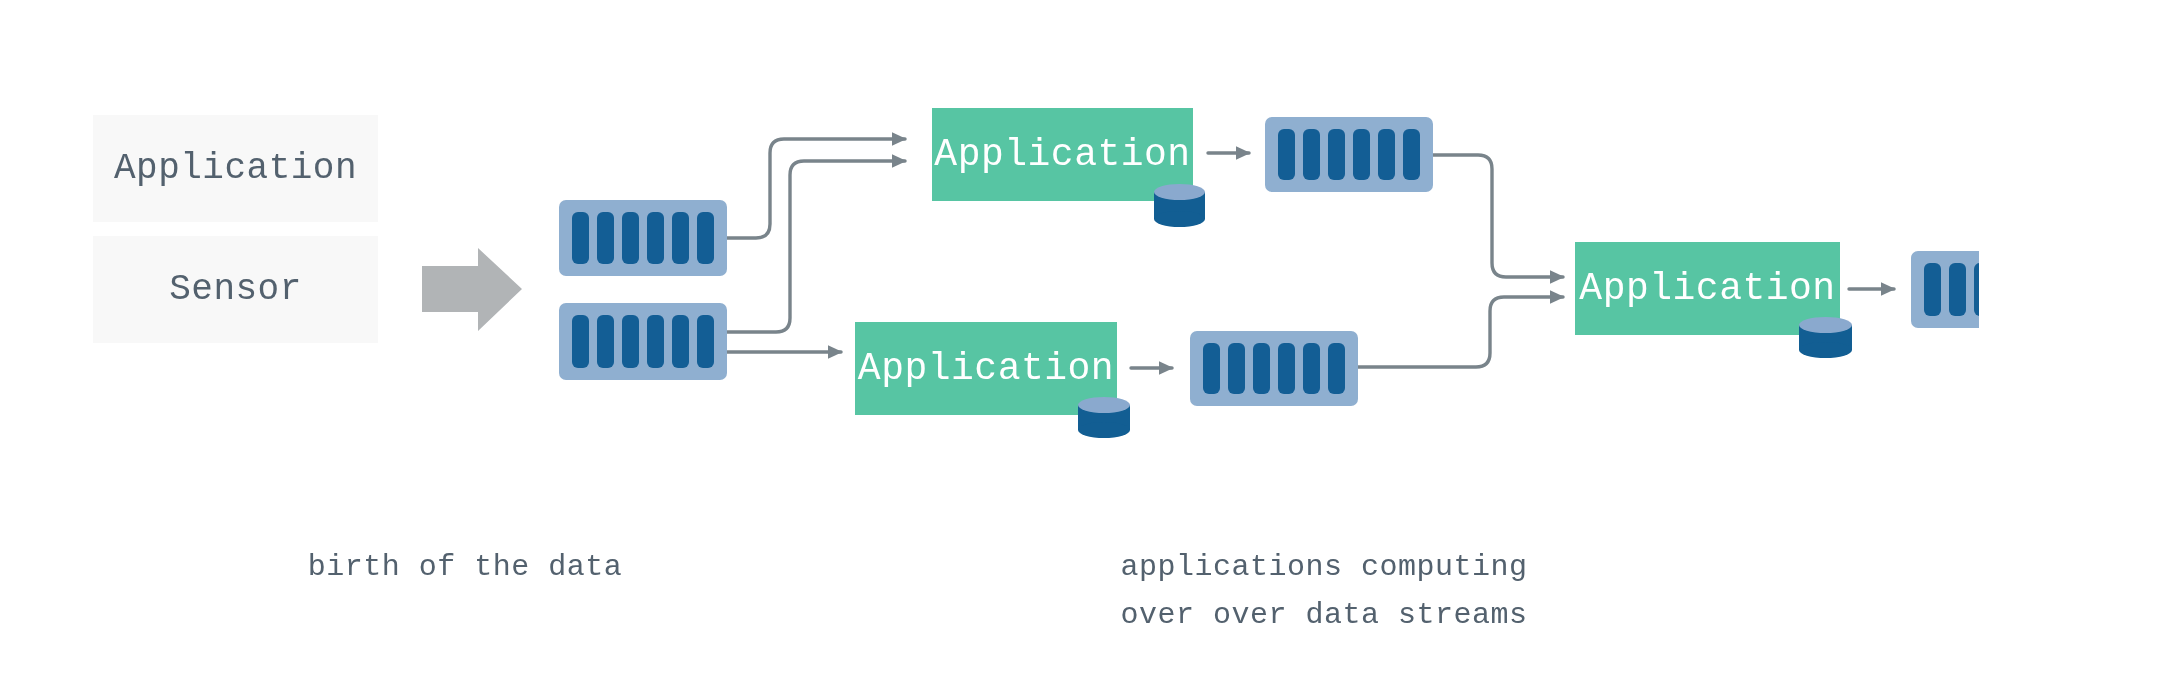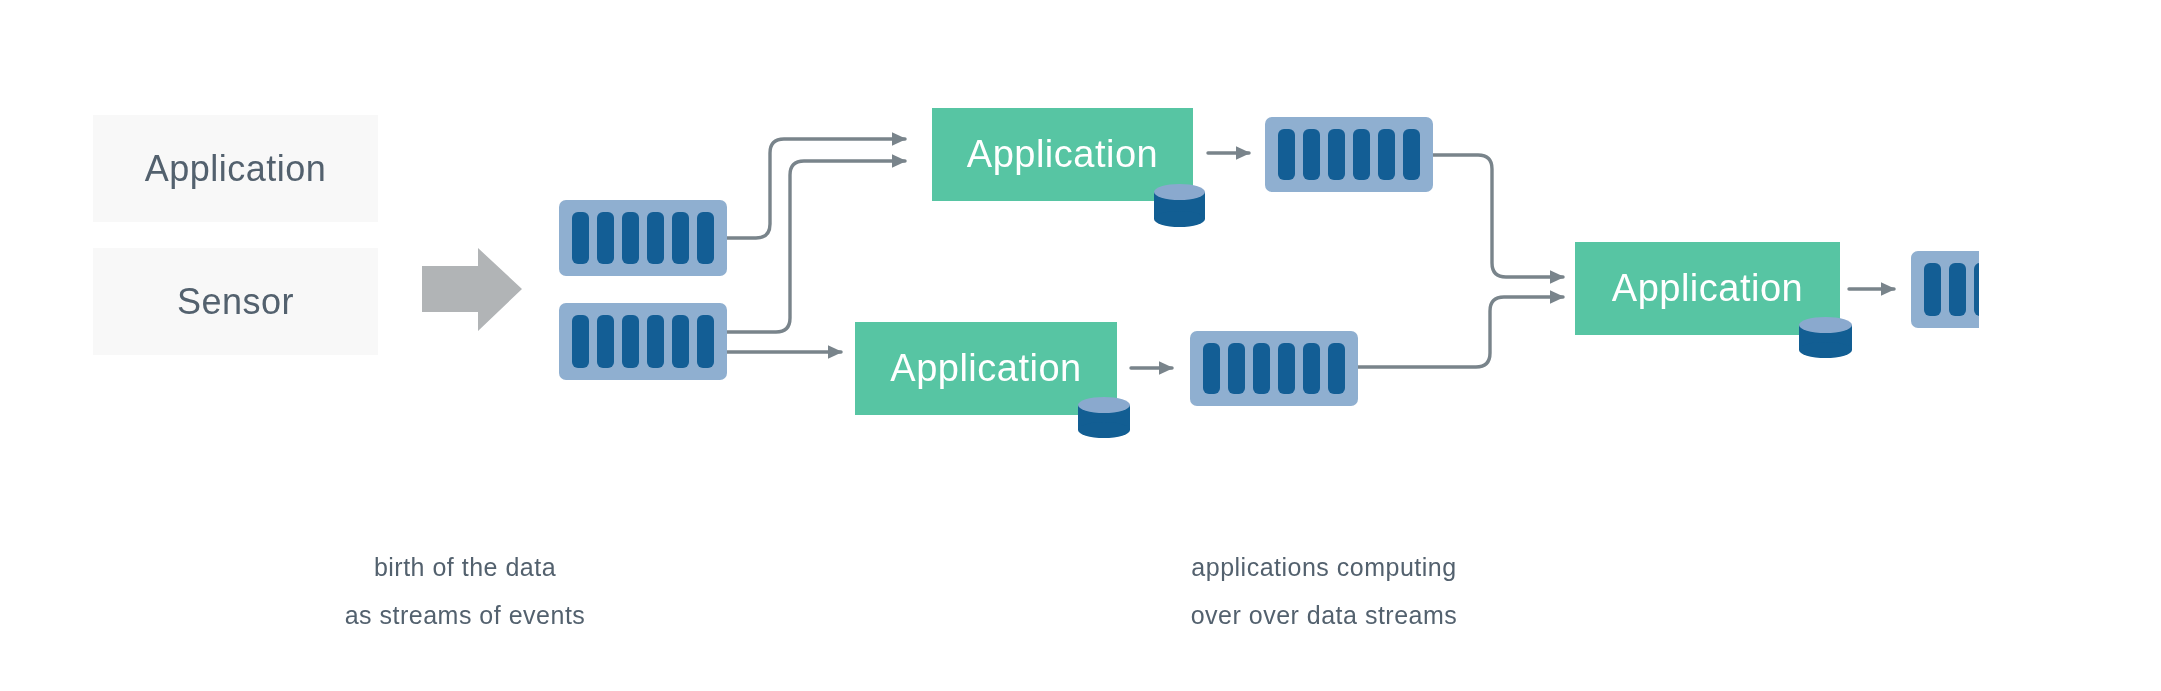--- a/index.html
+++ b/index.html
@@ -12,21 +12,21 @@
     --stream-bar:#135e95;
     --cyl-body:#125e93;
     --cyl-top:#8aa9ce;
     --connector:#79848b;
     --block-arrow:#b1b4b6;
   }
   html,body{margin:0;padding:0;background:var(--page-bg);}
   .canvas{
     position:relative;width:1979px;height:691px;overflow:hidden;
     background:var(--page-bg);
-    font-family:Liberation Sans, sans-serif;
+    font-family:Liberation Mono, monospace;
   }
   .source-box{
     position:absolute;left:93px;width:285px;height:107px;
     background:var(--source-bg);
     display:flex;align-items:center;justify-content:center;
     color:var(--text-slate);font-size:36px;letter-spacing:0.5px;
     z-index:2;
   }
   .app-box{
     position:absolute;height:93px;background:var(--green);
@@ -38,33 +38,33 @@
     position:absolute;background:var(--stream-bg);border-radius:7px;
     display:flex;justify-content:space-between;align-items:stretch;
     padding:12px 13px;box-sizing:border-box;z-index:2;
   }
   .stream .bar{width:17px;border-radius:6px;background:var(--stream-bar);}
   .cyl{position:absolute;z-index:3;}
   .overlay{position:absolute;left:0;top:0;z-index:1;}
   .caption{
     position:absolute;width:620px;top:543px;
     text-align:center;color:var(--text-slate);
-    font-size:25px;line-height:48px;letter-spacing:0.5px;
+    font-size:30px;line-height:48px;letter-spacing:0.5px;
     z-index:2;
   }
 </style>
 </head>
 <body>
 
 <div class="canvas">
 
   <div class="source-box" style="top:115px">
     <span>Application</span>
   </div>
-  <div class="source-box" style="top:248px">
+  <div class="source-box" style="top:236px">
     <span>Sensor</span>
   </div>
 
   <svg class="overlay" width="2161" height="691" viewBox="0 0 2161 691">
     <defs>
       <marker id="ah" viewBox="0 0 10 10" refX="8.5" refY="5" markerWidth="4.6" markerHeight="4.6" orient="auto-start-reverse">
         <path d="M0,0.6 L9.5,5 L0,9.4 Z" fill="var(--connector)"></path>
       </marker>
     </defs>
 
@@ -144,20 +144,19 @@
     <ellipse cx="26" cy="8" rx="26" ry="8" fill="var(--cyl-top)"></ellipse>
   </svg>
   <svg class="cyl" style="left:1799px;top:317px" width="53" height="41" viewBox="0 0 53 41">
     <rect x="0" y="8" width="53" height="25" fill="var(--cyl-body)"></rect>
     <ellipse cx="26.5" cy="33" rx="26.5" ry="8" fill="var(--cyl-body)"></ellipse>
     <ellipse cx="26.5" cy="8" rx="26.5" ry="8" fill="var(--cyl-top)"></ellipse>
   </svg>
 
   <div class="caption" style="left:155px">
     <div>birth of the data</div>
-    <div>as streams of events</div>
   </div>
   <div class="caption" style="left:1014px">
     <div>applications computing</div>
     <div>over over data streams</div>
   </div>
 
 </div>
 
 </body></html>

